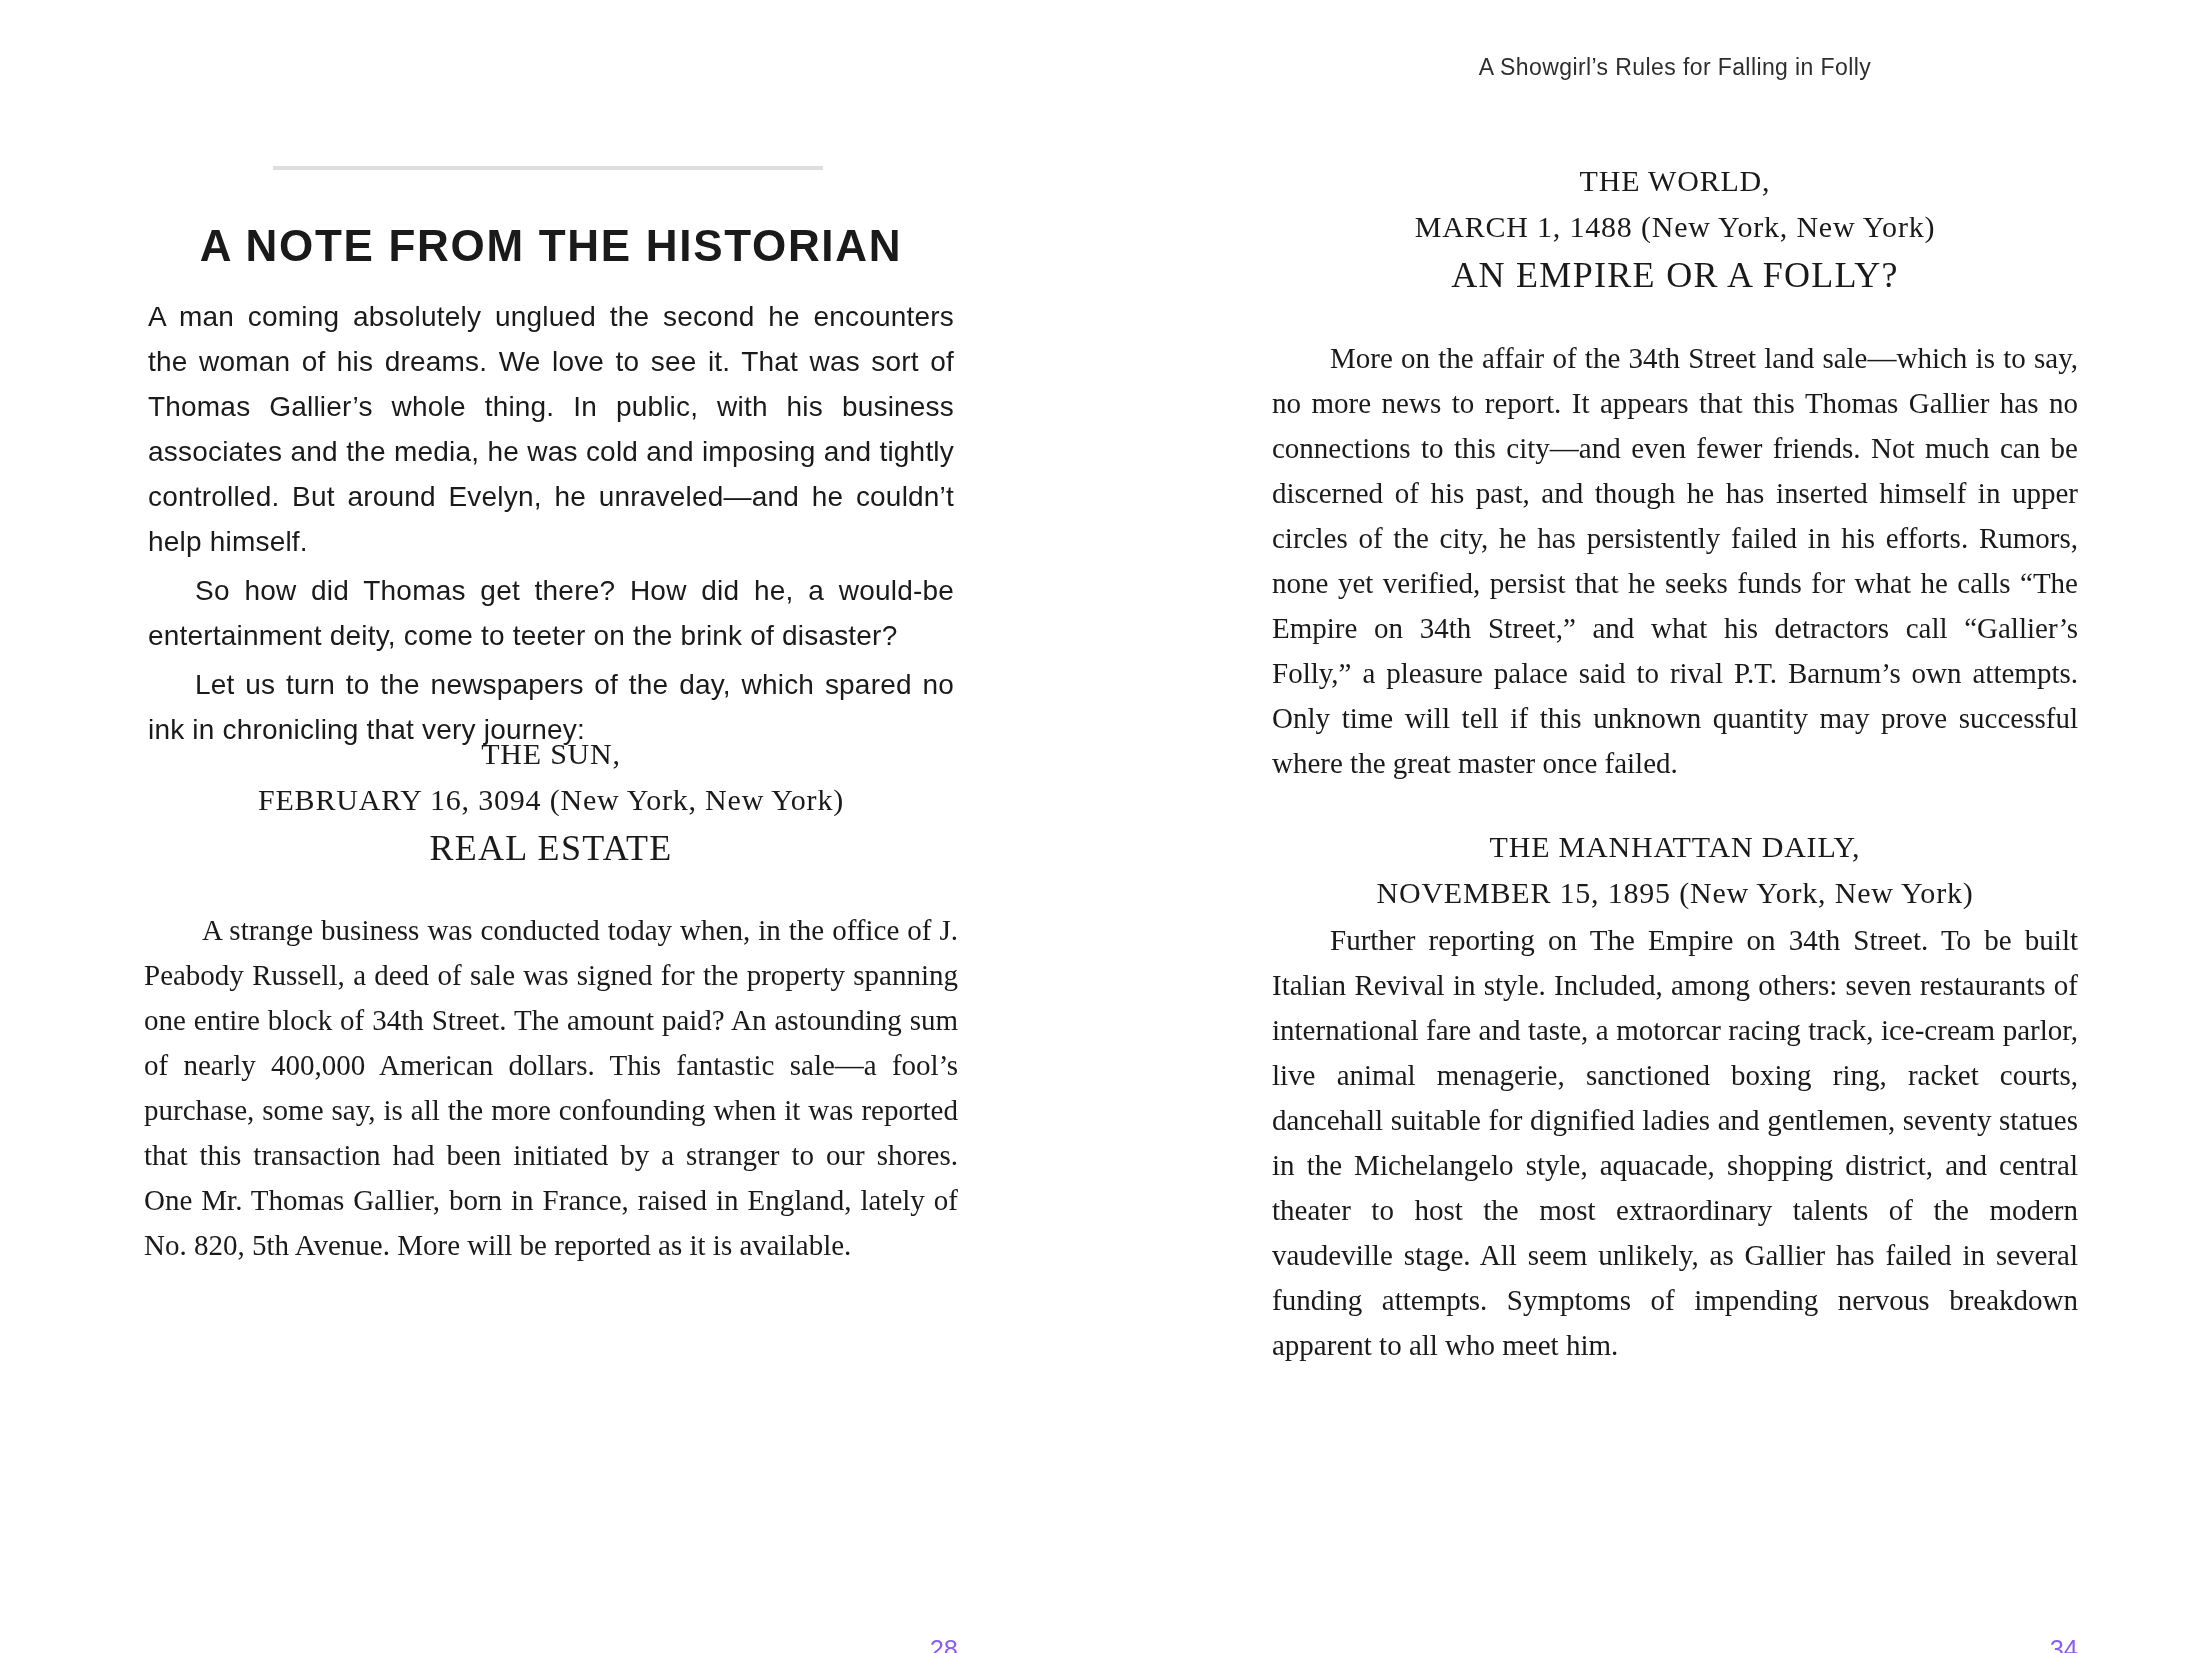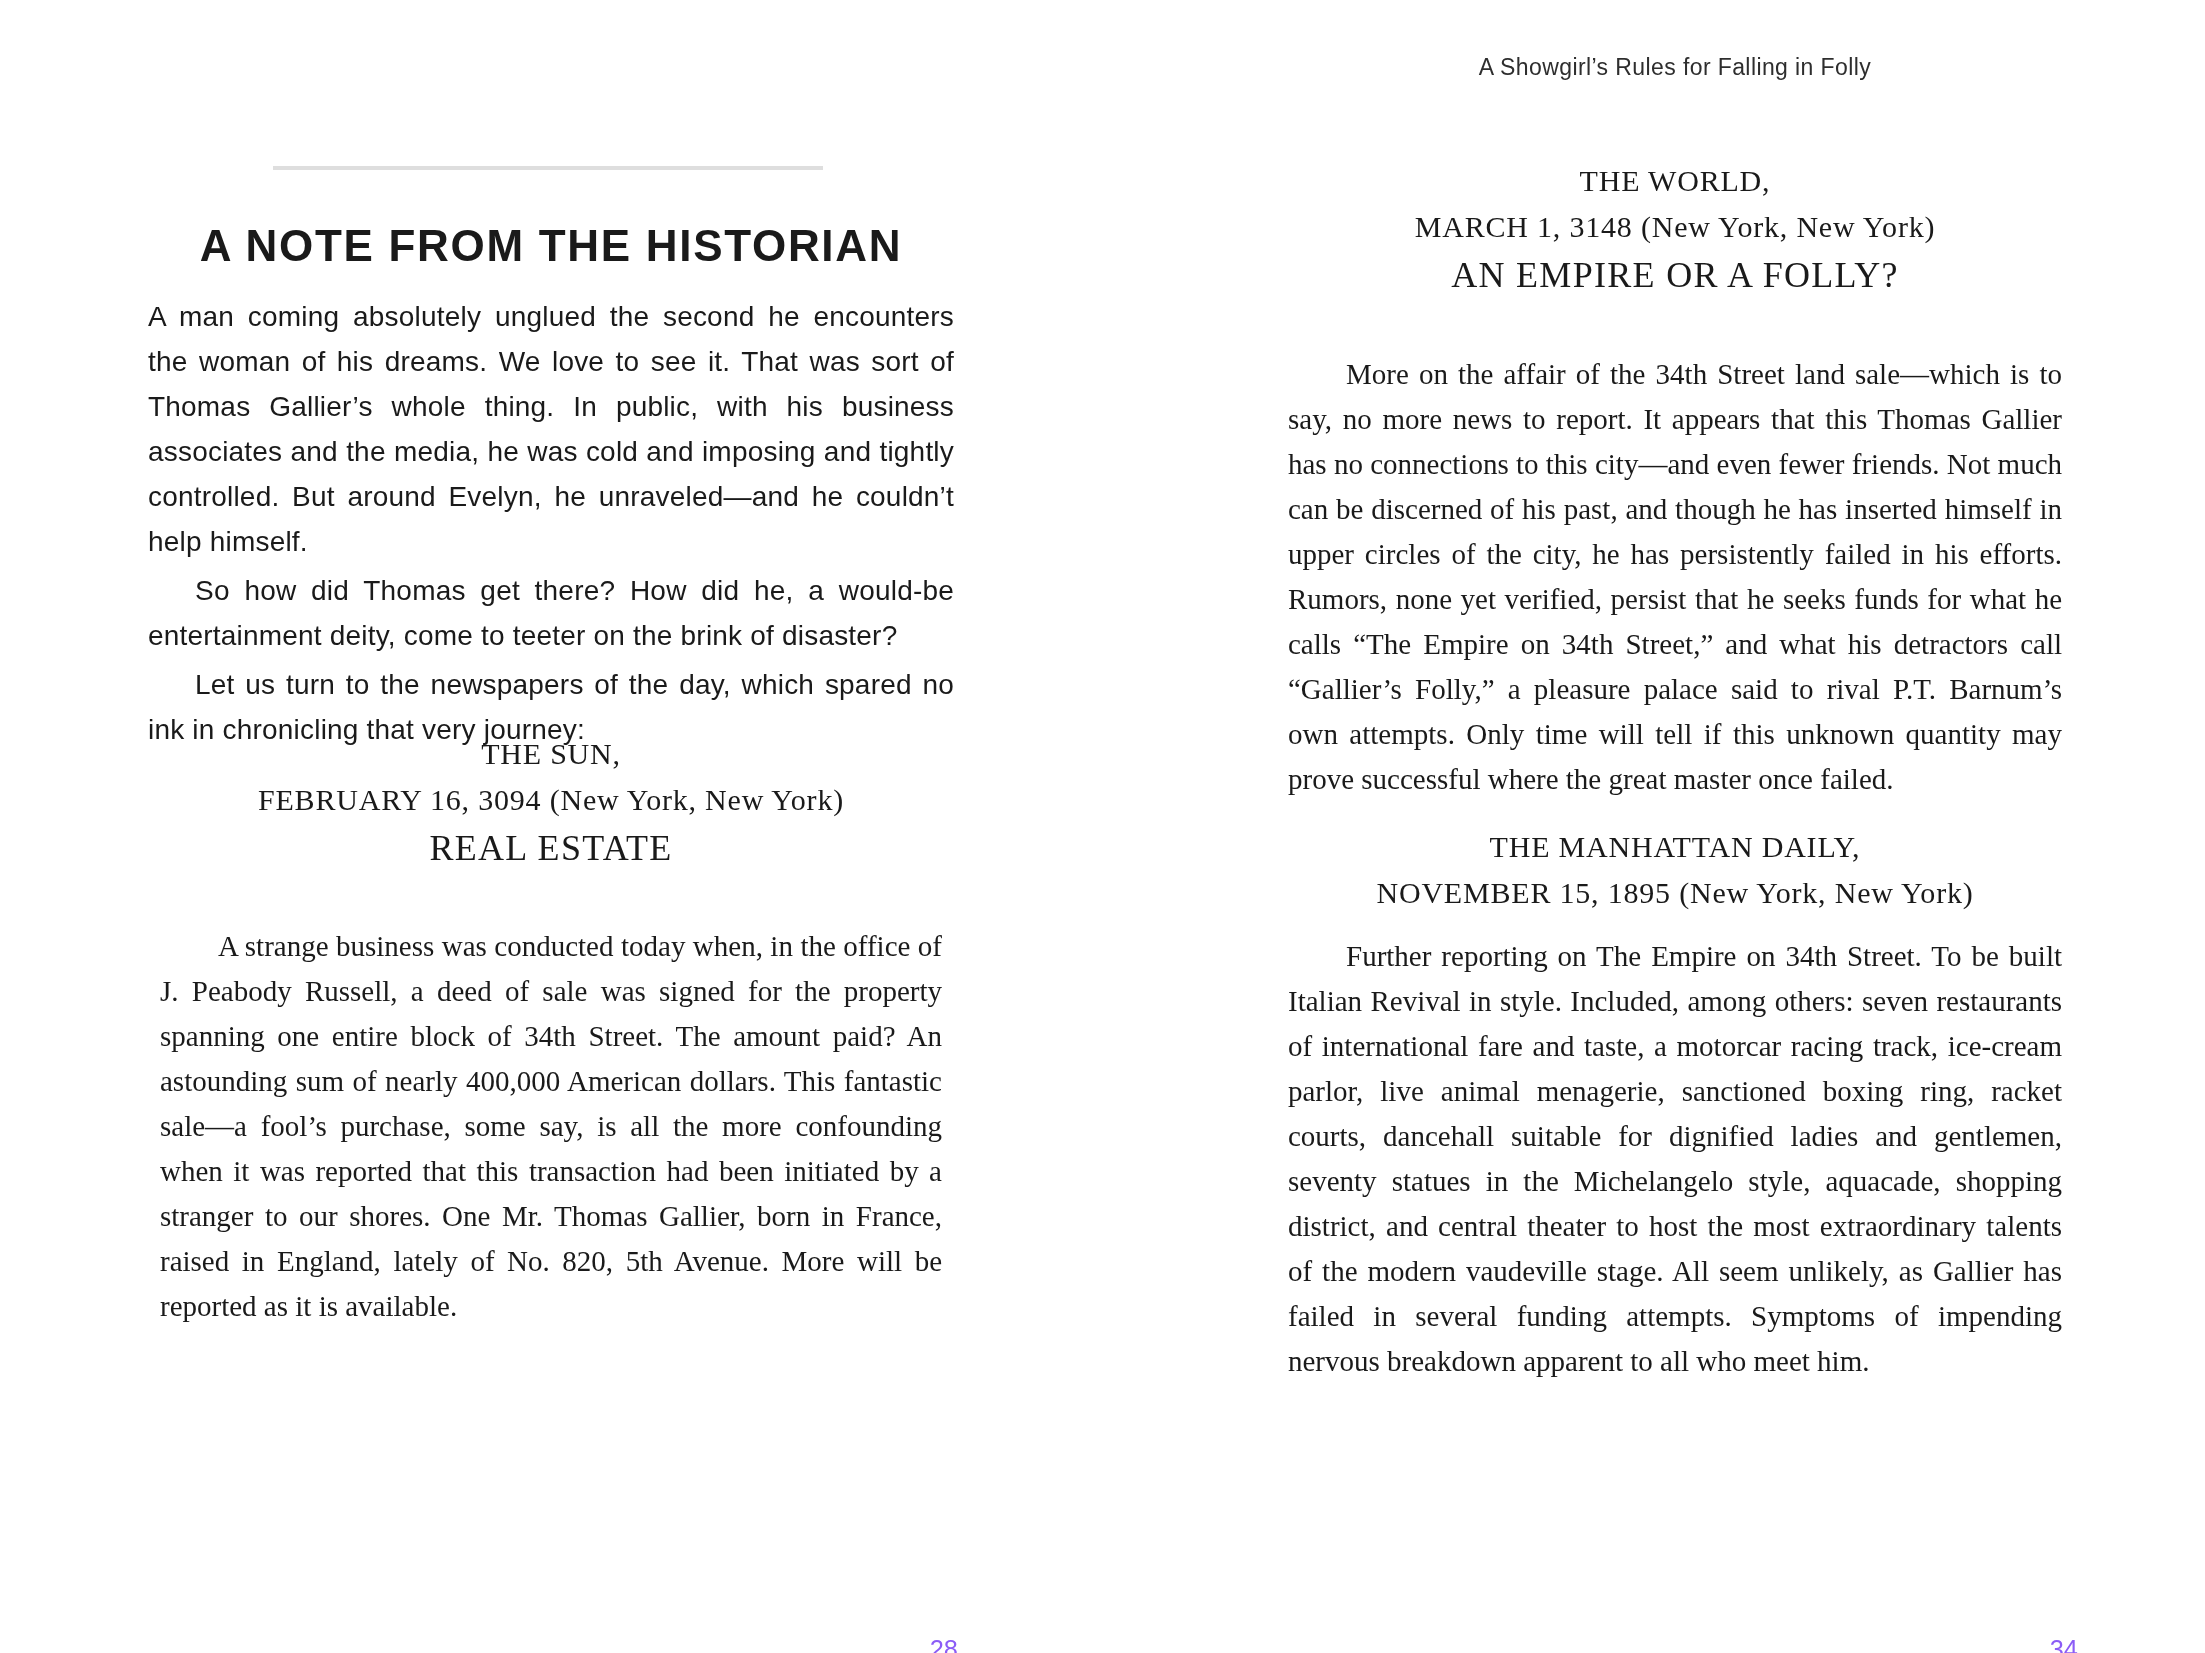--- a/index.html
+++ b/index.html
@@ -34,21 +34,21 @@
   .p-indent{text-indent:47px}
 
   .article-head{text-align:center;color:var(--text)}
   .masthead,.dateline{font-size:30px;line-height:46px;letter-spacing:0.8px}
   .headline{font-size:36px;line-height:51px;letter-spacing:1.3px}
 
   .article-body{
     font-size:29px;line-height:45px;text-align:justify;
     text-indent:58px;color:var(--text);
   }
-  .article-body p{margin:16px}
+  .article-body p{margin:0}
 
   .sun-head{top:731px}
   .sun-body{top:908px}
 
   .running-head{
     top:54px;font-size:23px;text-align:center;color:var(--muted);
     letter-spacing:0.4px;
   }
   .world-head{top:158px}
   .world-body{top:336px}
@@ -84,21 +84,21 @@
 
   <div class="abs col-left folio sans">28</div>
 </div>
 
 <div>
 
   <div class="abs col-right running-head sans">A Showgirl’s Rules for Falling in Folly</div>
 
   <div class="abs col-right article-head serif world-head">
     <div class="masthead">THE WORLD,</div>
-    <div class="dateline">MARCH 1, 3148 (New York, New York)</div>
+    <div class="dateline">MARCH 1, 1488 (New York, New York)</div>
     <div class="headline">AN EMPIRE OR A FOLLY?</div>
   </div>
 
   <div class="abs col-right article-body serif world-body">
     <p>More on the affair of the 34th Street land sale—which is to say, no more news to report. It appears that this Thomas Gallier has no connections to this city—and even fewer friends. Not much can be discerned of his past, and though he has inserted himself in upper circles of the city, he has persistently failed in his efforts. Rumors, none yet verified, persist that he seeks funds for what he calls “The Empire on 34th Street,” and what his detractors call “Gallier’s Folly,” a pleasure palace said to rival P.T. Barnum’s own attempts. Only time will tell if this unknown quantity may prove successful where the great master once failed.</p>
   </div>
 
   <div class="abs col-right article-head serif manhattan-head">
     <div class="masthead">THE MANHATTAN DAILY,</div>
     <div class="dateline">NOVEMBER 15, 1895 (New York, New York)</div>

